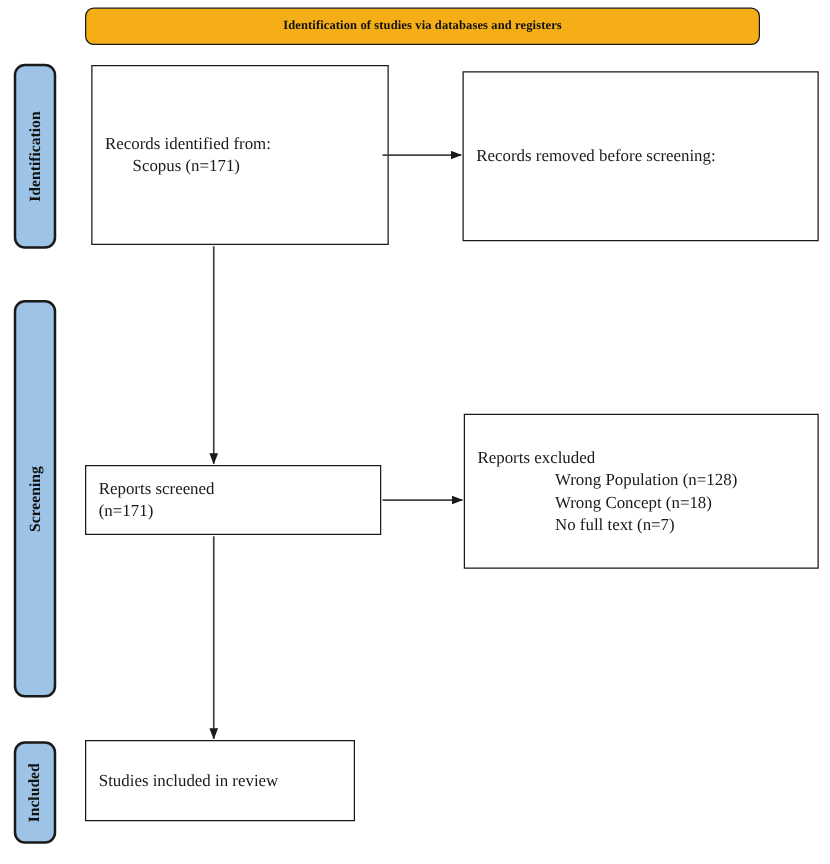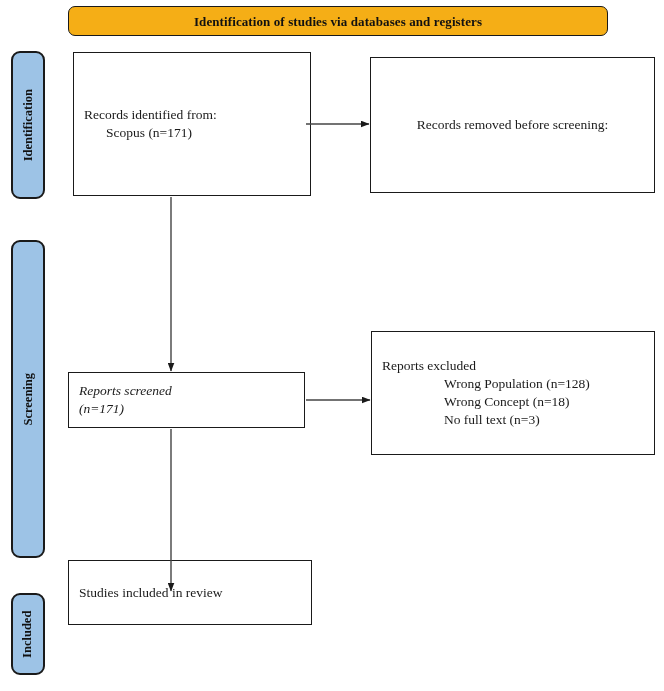--- a/index.html
+++ b/index.html
@@ -30,21 +30,21 @@
     border: 1.5px solid #1a1a1a;
     border-radius: 7px;
     box-sizing: border-box;
     display: flex;
     align-items: center;
     justify-content: center;
   }
   .banner-text {
     font-family: "Liberation Serif", serif;
     font-weight: bold;
-    font-size: 13px;
+    font-size: 10px;
     color: #111111;
     letter-spacing: 0.1px;
     text-align: center;
     line-height: 1;
   }
 
   
   .stage {
     position: absolute;
     background: #9dc3e6;
@@ -86,24 +86,24 @@
     font-family: "Liberation Serif", serif;
     font-size: 13.5px;
     color: #1a1a1a;
     line-height: 1.33;
     white-space: pre;
   }
   .indent-1 { padding-left: 22px; }
   .indent-2 { padding-left: 62px; }
 
   #box-records-identified { left: 73px;  top: 52px;  width: 238px; height: 144px; }
-  #box-records-removed    { left: 370px; top: 57px;  width: 285px; height: 136px; text-align: center; }
-  #box-reports-screened   { left: 68px;  top: 372px; width: 237px; height: 56px; font-style: italic;  }
+  #box-records-removed    { left: 370px; top: 57px;  width: 285px; height: 136px; }
+  #box-reports-screened   { left: 68px;  top: 372px; width: 237px; height: 56px;  }
   #box-reports-excluded   { left: 371px; top: 331px; width: 284px; height: 124px; }
-  #box-studies-included   { left: 68px;  top: 560px; width: 244px; height: 65px;  }
+  #box-studies-included   { left: 68px;  top: 592px; width: 216px; height: 65px;  }
 
   
   #connectors {
     position: absolute;
     left: 0;
     top: 0;
     width: 664px;
     height: 691px;
     pointer-events: none;
   }
@@ -145,21 +145,21 @@
       <div class="line">Reports screened</div>
       <div class="line">(n=171)</div>
     </div>
   </div>
 
   <div class="box" id="box-reports-excluded">
     <div class="box-inner">
       <div class="line">Reports excluded</div>
       <div class="line indent-2">Wrong Population (n=128)</div>
       <div class="line indent-2">Wrong Concept (n=18)</div>
-      <div class="line indent-2">No full text (n=3)</div>
+      <div class="line indent-2">No full text (n=7)</div>
     </div>
   </div>
 
   <div class="box" id="box-studies-included">
     <div class="box-inner">
       <div class="line">Studies included in review</div>
     </div>
   </div>
 
   <svg id="connectors" viewBox="0 0 664 691">

